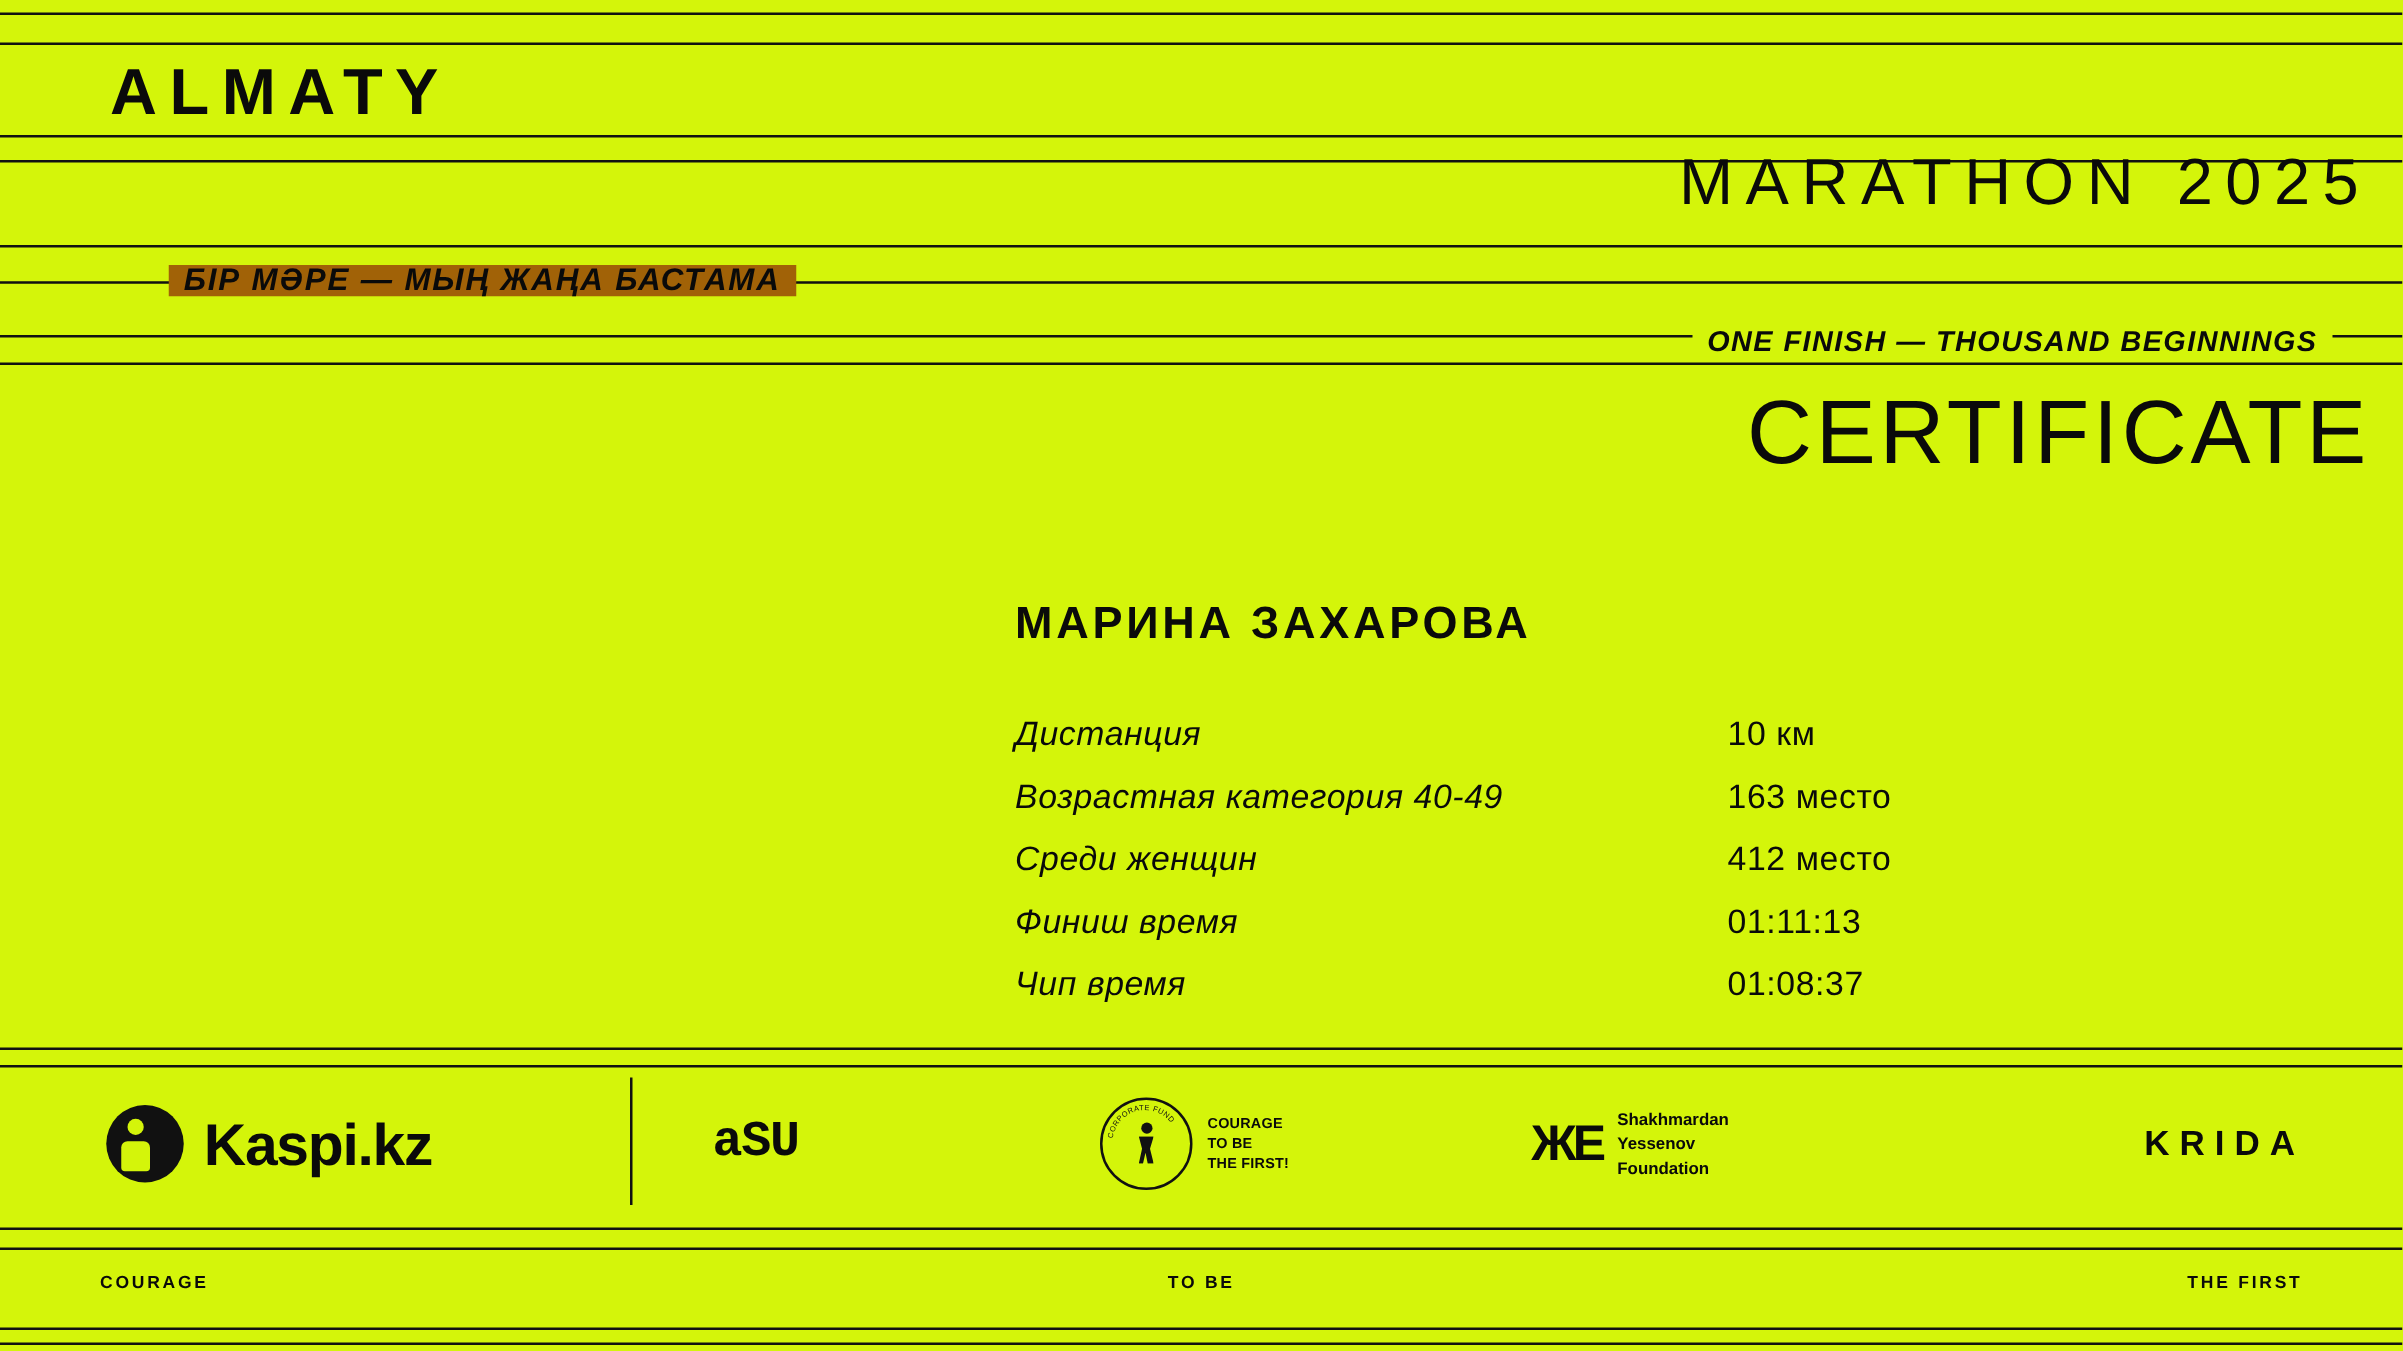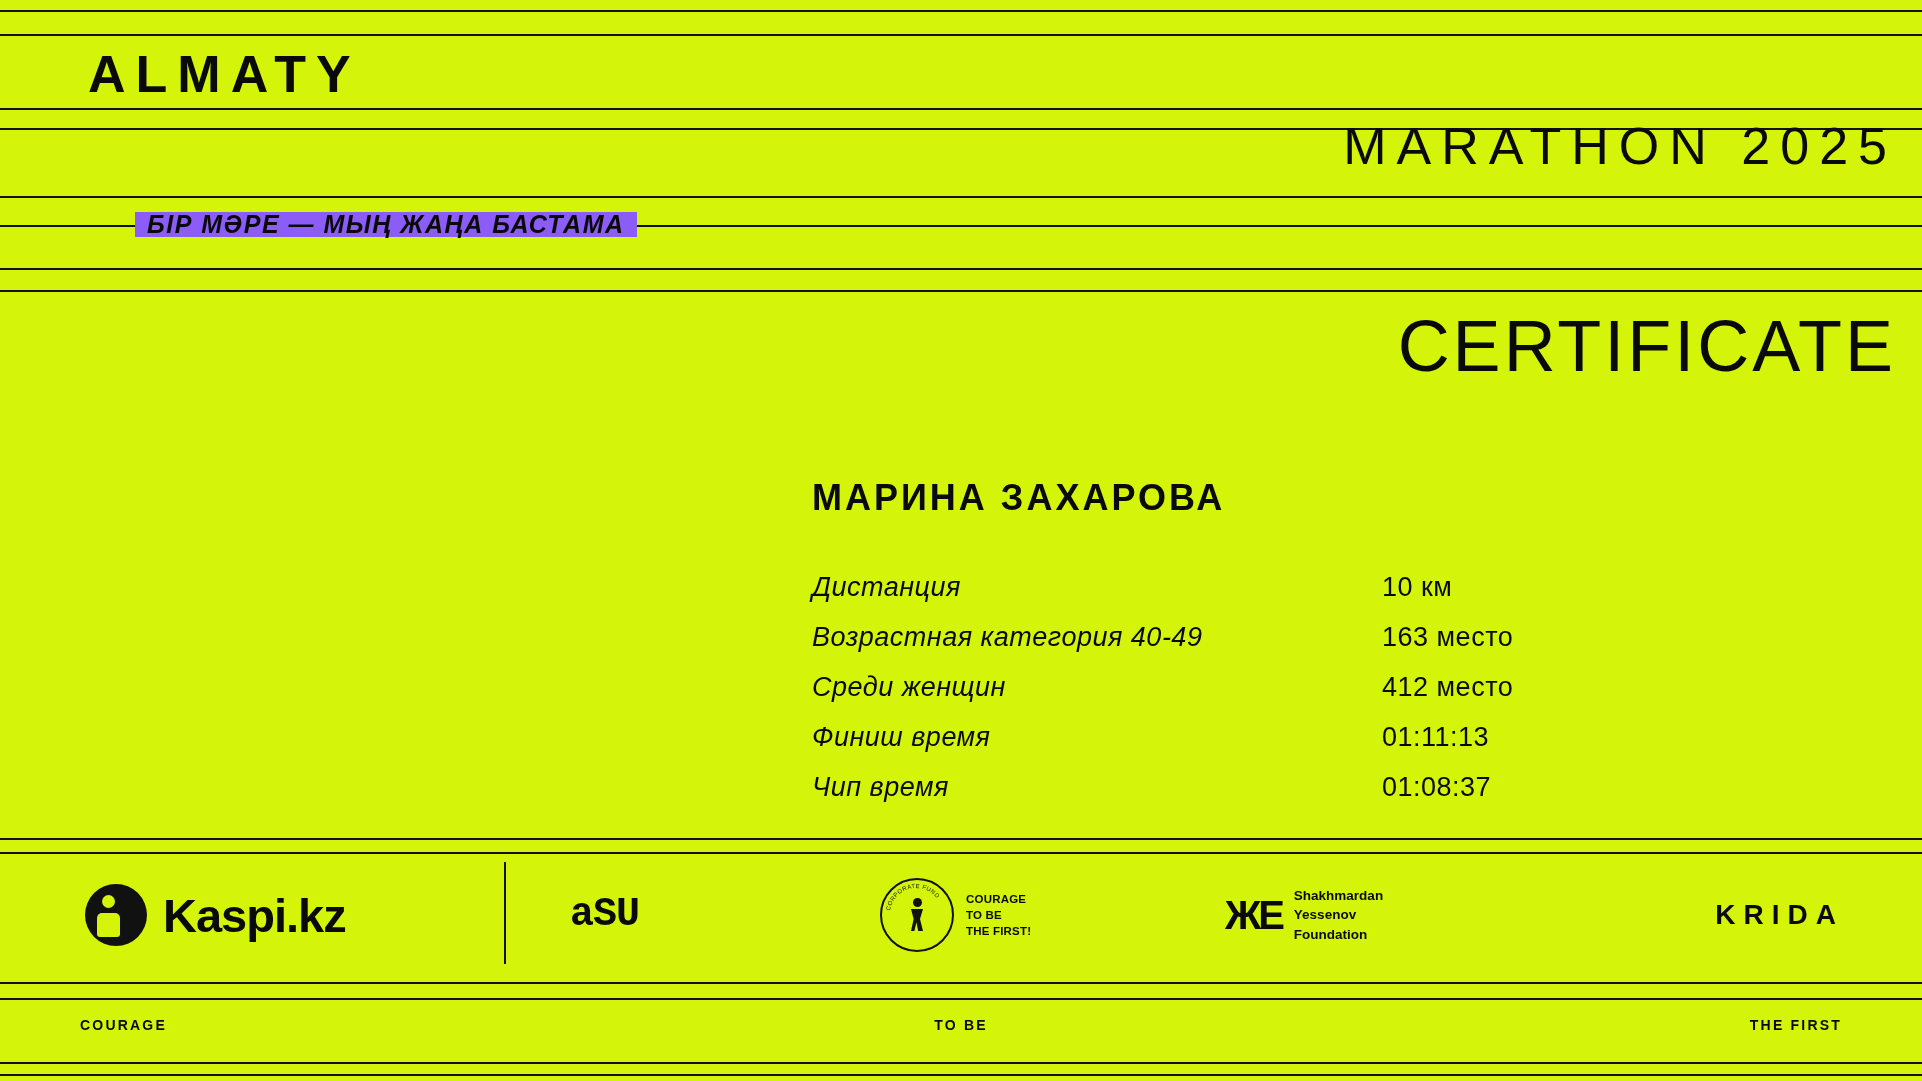--- a/index.html
+++ b/index.html
@@ -56,21 +56,21 @@
   .tag-kz {
     position: absolute;
     left: 135px;
     top: 212px;
     font-size: 25px;
     font-weight: 700;
     font-style: italic;
     letter-spacing: 1.5px;
     line-height: 1;
     white-space: nowrap;
-    background: #8b5cf6;
+    background: #a16207;
     padding: 0 12px;
   }
   .tag-en {
     position: absolute;
     right: 56px;
     top: 262px;
     font-size: 23px;
     font-weight: 700;
     font-style: italic;
     letter-spacing: 1.2px;
@@ -306,20 +306,21 @@
   <div class="rule" style="top:838px"></div>
   <div class="rule" style="top:852px"></div>
   <div class="rule" style="top:982px"></div>
   <div class="rule" style="top:998px"></div>
   <div class="rule" style="top:1062px"></div>
   <div class="rule" style="top:1074px"></div>
 
   <div class="hdr-almaty">ALMATY</div>
   <div class="hdr-marathon">MARATHON 2025</div>
   <div class="tag-kz">БІР МӘРЕ — МЫҢ ЖАҢА БАСТАМА</div>
+  <div class="tag-en">ONE FINISH — THOUSAND BEGINNINGS</div>
 
   <div class="cert-title">CERTIFICATE</div>
 
   <div class="athlete-name">МАРИНА ЗАХАРОВА</div>
 
   <div class="details">
     <div class="detail-row">
       <div class="detail-label">Дистанция</div>
       <div class="detail-value">10 км</div>
     </div>

